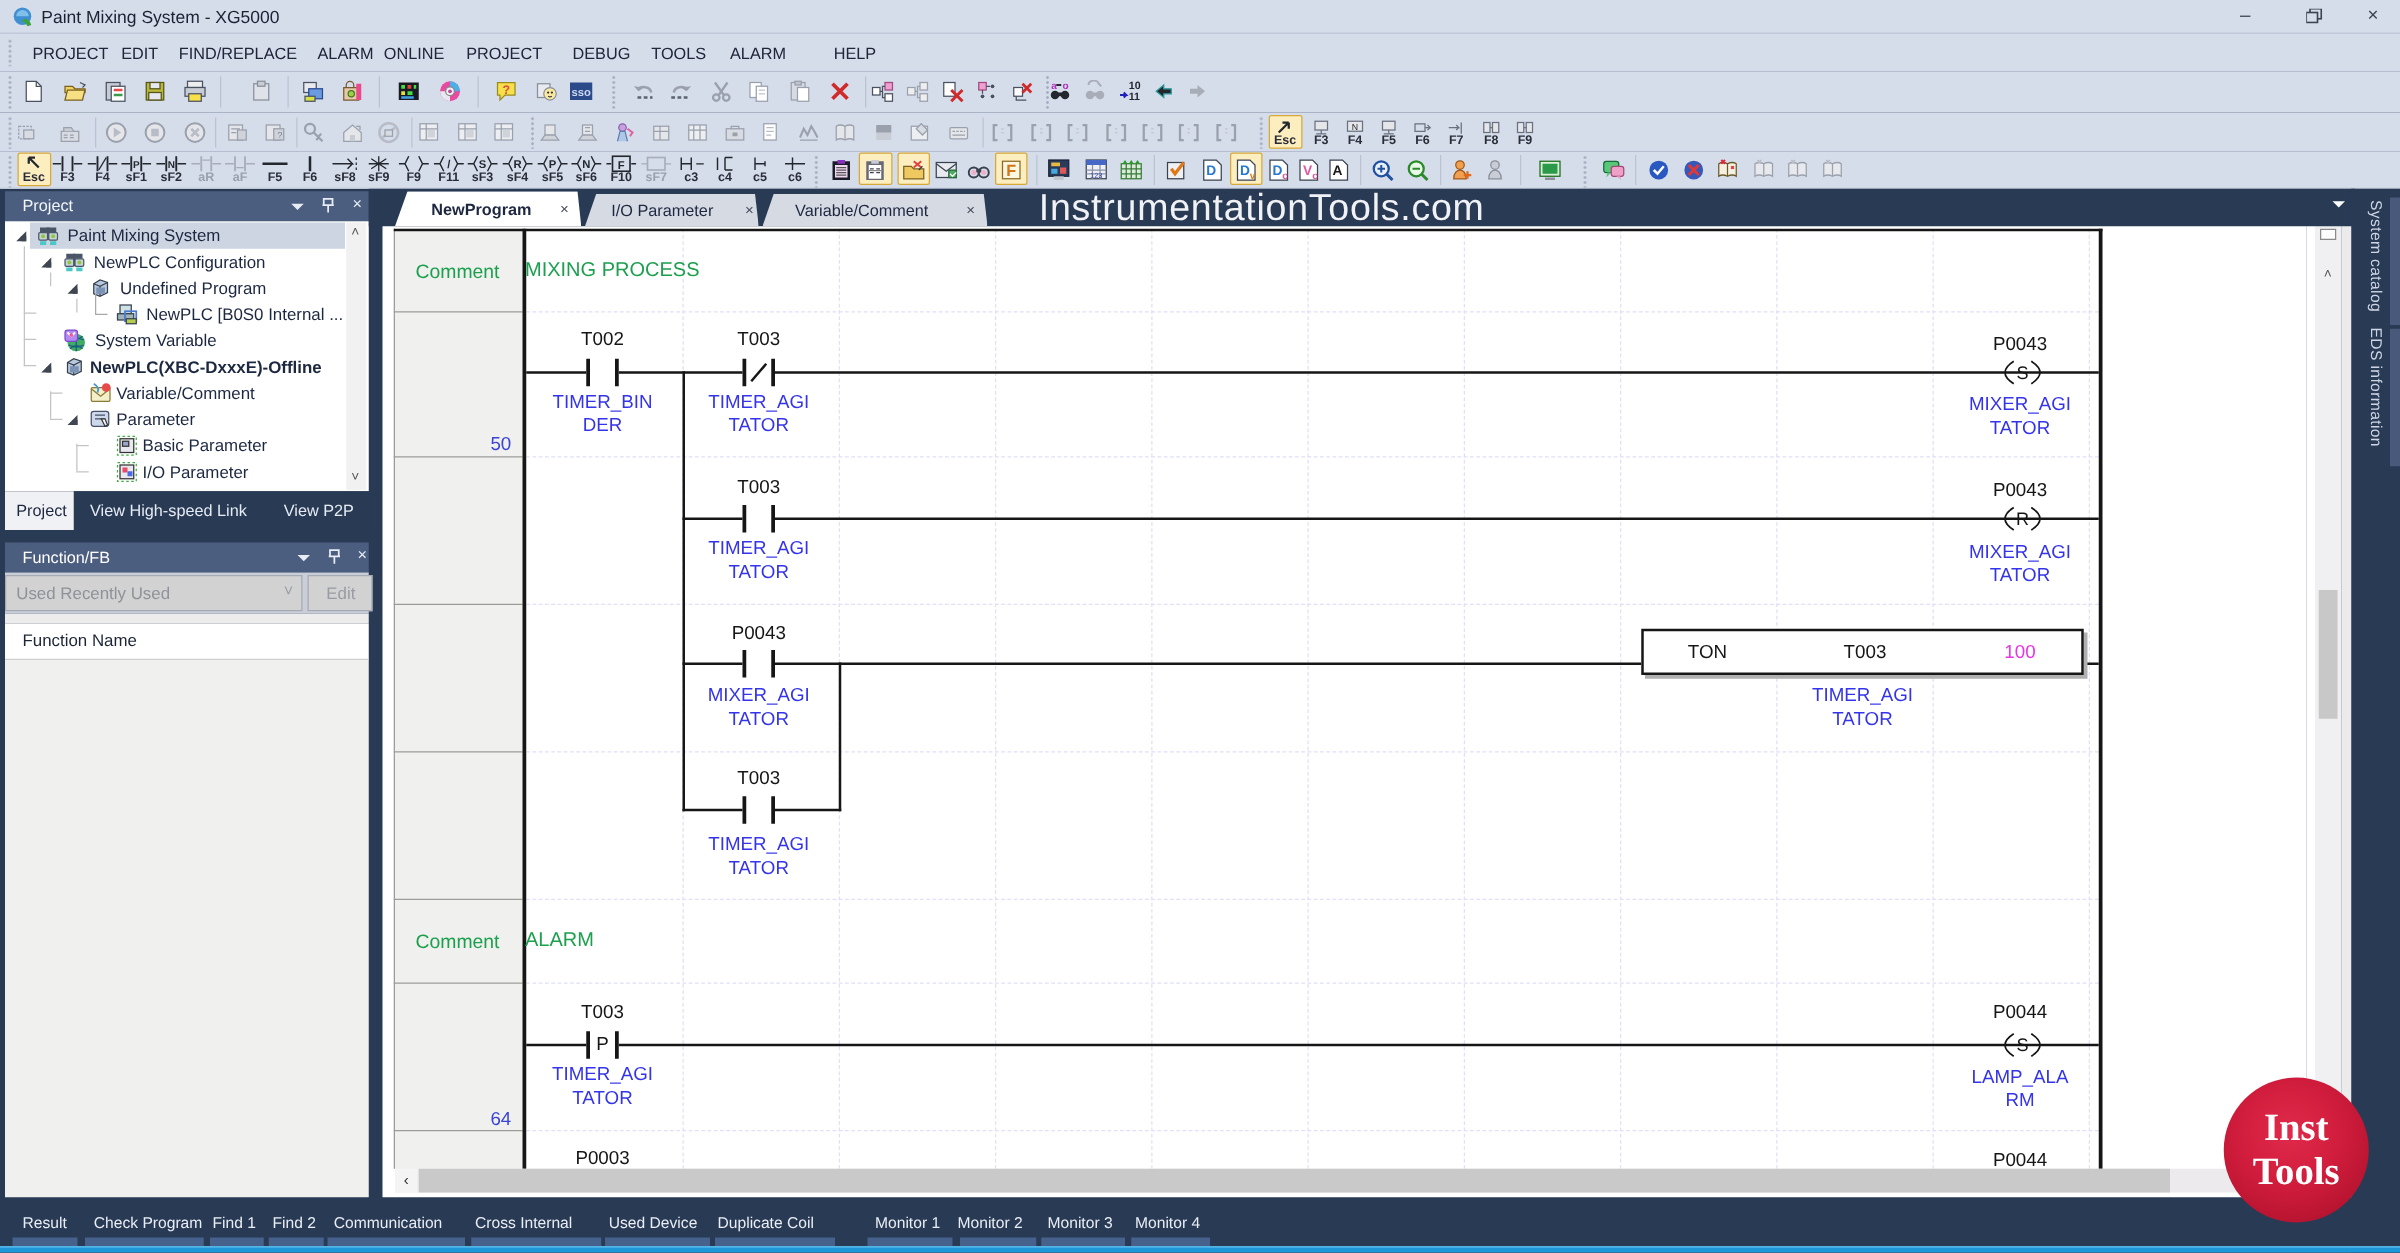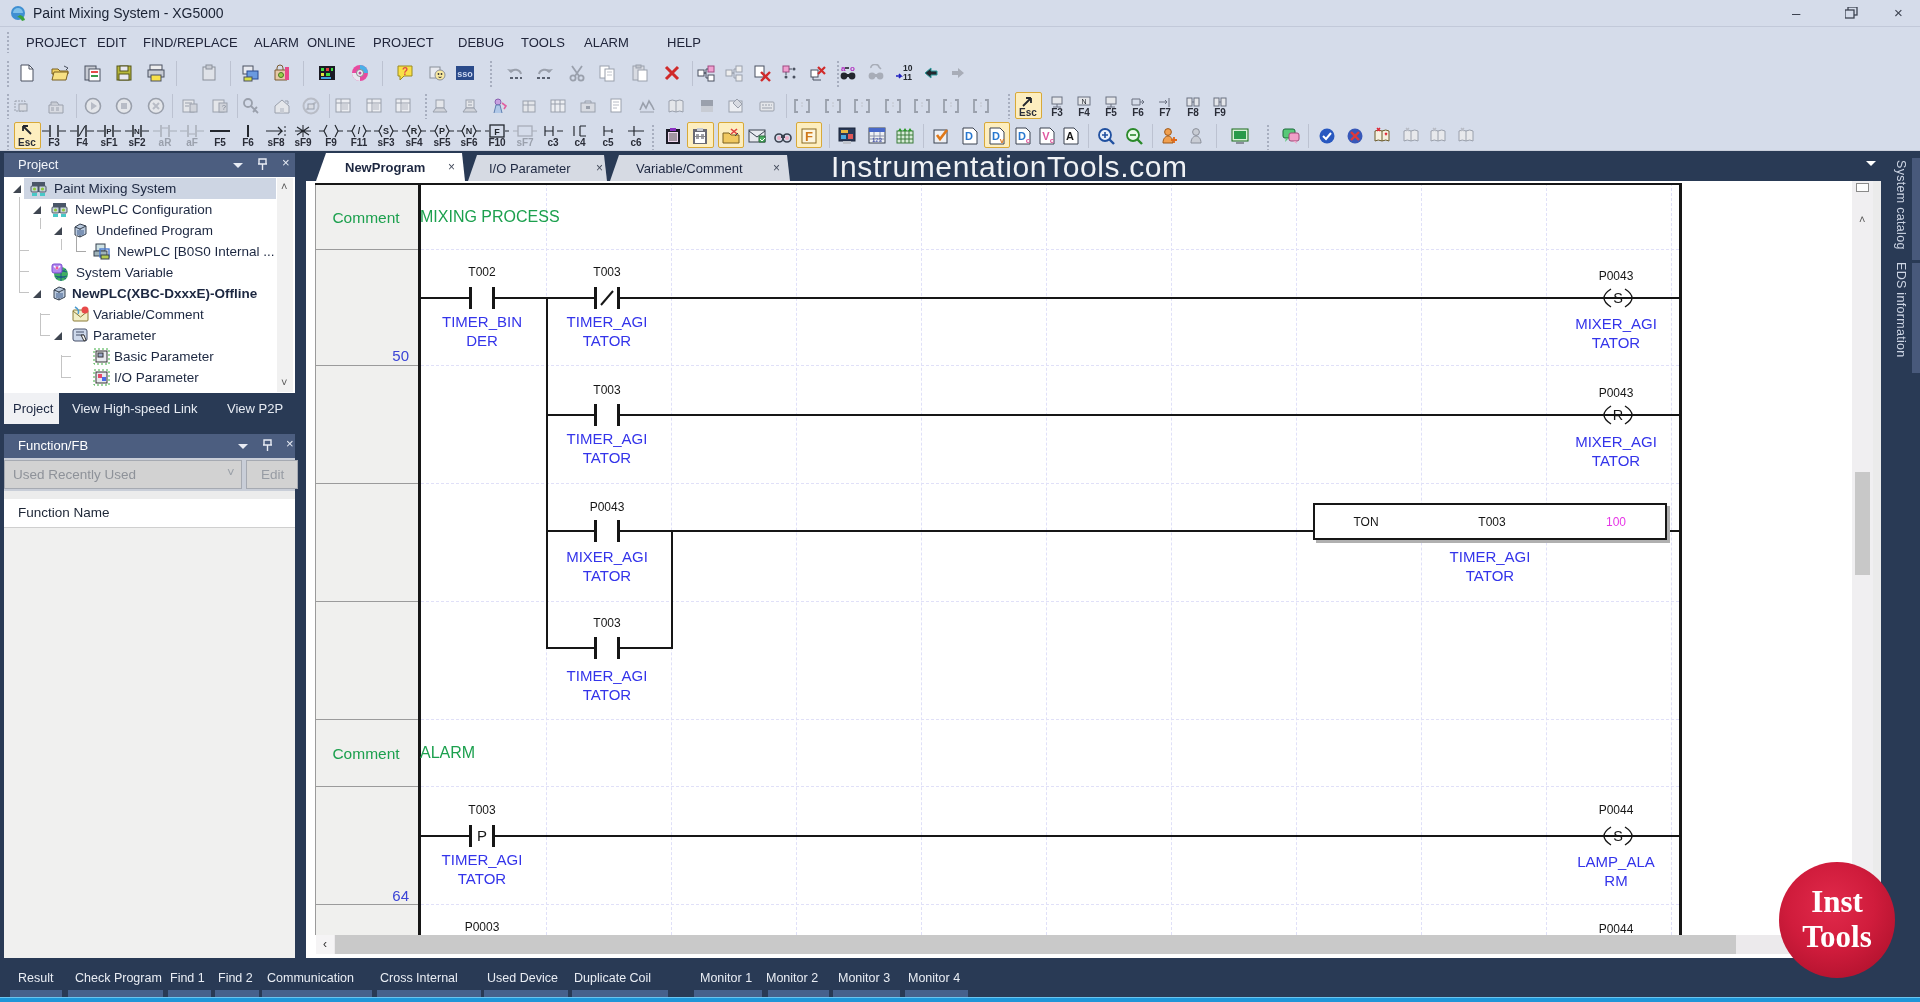--- a/index.html
+++ b/index.html
@@ -24,21 +24,21 @@
 .texp{position:absolute;width:0;height:0;border-top:4px solid transparent;border-bottom:4px solid #3f4651;border-left:4px solid transparent;border-right:4px solid #3f4651;top:7px}
 .tlbl{position:absolute;top:3px}
 .tab{position:absolute;font-size:13px;color:#1d2740;white-space:nowrap}
 .tabx{font-size:12px;color:#454c5c;position:absolute}
 .wire{position:absolute;height:2px;background:#161616}
 .vwire{position:absolute;width:2px;background:#161616}
 .gh{position:absolute;height:0;border-top:1px dashed #e0e0f8}
 .gv{position:absolute;width:0;border-left:1px dashed #e0e0f8}
 .mb{position:absolute;left:9px;width:103px;height:0;border-top:1px solid #9b9b9b}
 .contact{position:absolute;width:26px;height:22px;background:#fff;border-left:3px solid #161616;border-right:3px solid #161616;text-align:center}
-.lbl{position:absolute;font-size:12px;line-height:18px;color:#161616;transform:translateX(-50%);white-space:nowrap}
+.lbl{position:absolute;font-size:15px;line-height:18px;color:#161616;transform:translateX(-50%);white-space:nowrap}
 .blbl{position:absolute;font-size:15px;line-height:19px;color:#3434ea;transform:translateX(-50%);text-align:center;white-space:nowrap}
 .grn{position:absolute;font-size:15.5px;color:#1ca04e;white-space:nowrap}
 .num{position:absolute;font-size:15px;color:#3b44d6}
 .sbl{position:absolute;font-size:12.5px;color:#e9edf4;white-space:nowrap;top:13px}
 .seg{position:absolute;top:32px;height:7px;background:#46618c}
 .vtab{position:absolute;left:1890px;width:18px;color:#cdd5e4;font-size:12.5px;writing-mode:vertical-rl;letter-spacing:.3px;white-space:nowrap}
 </style>
 </head>
 <body>
 

